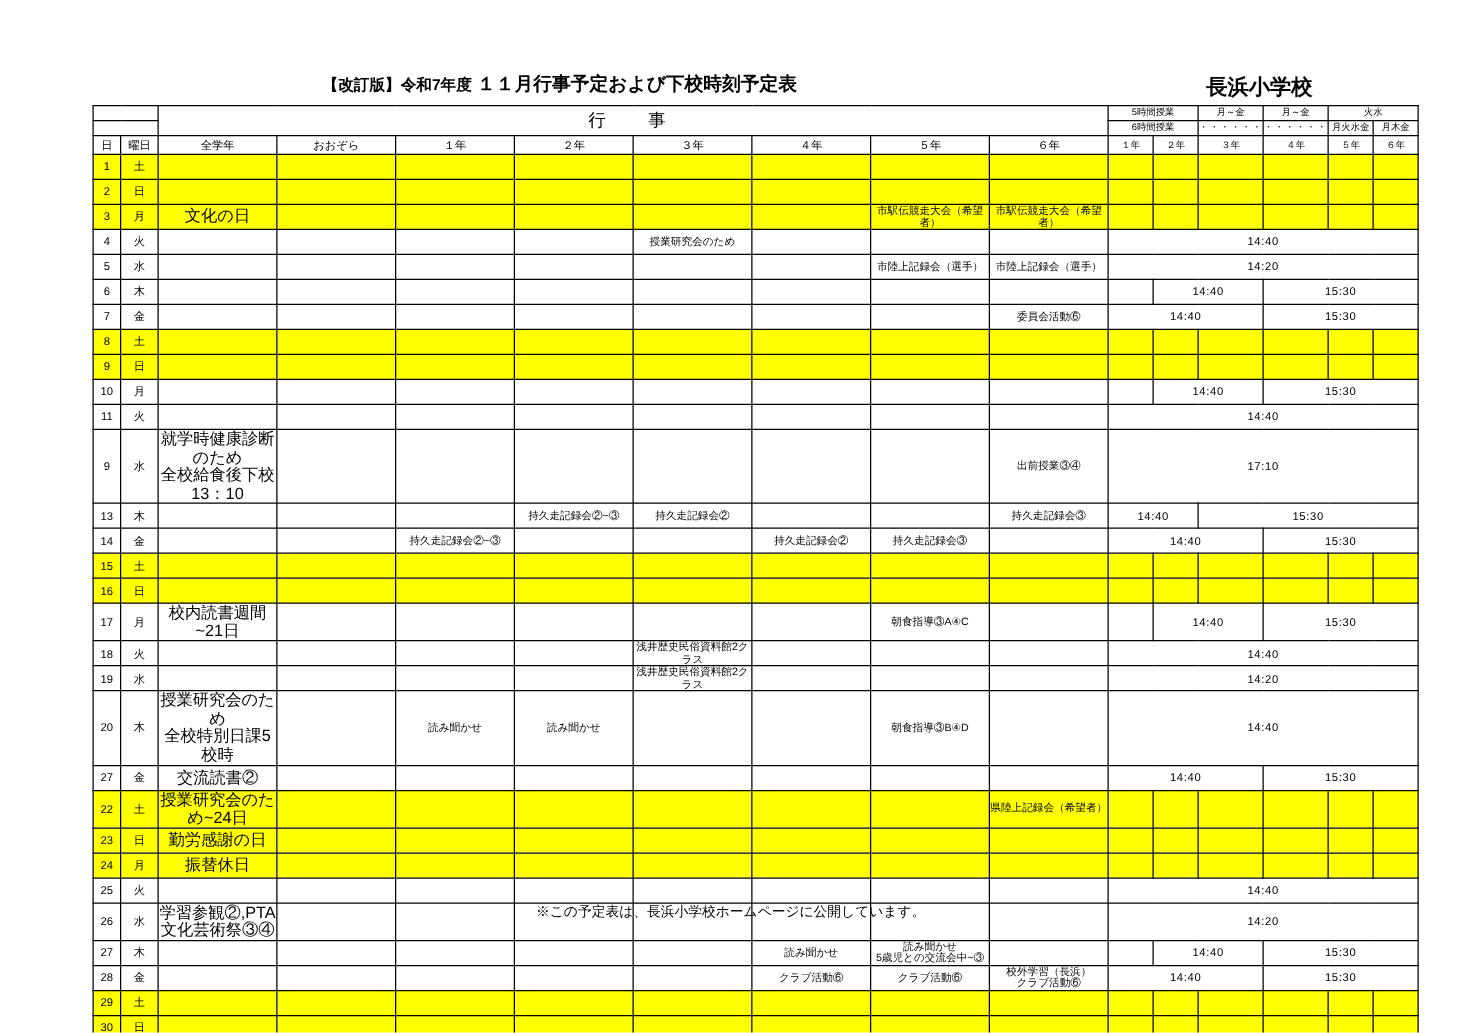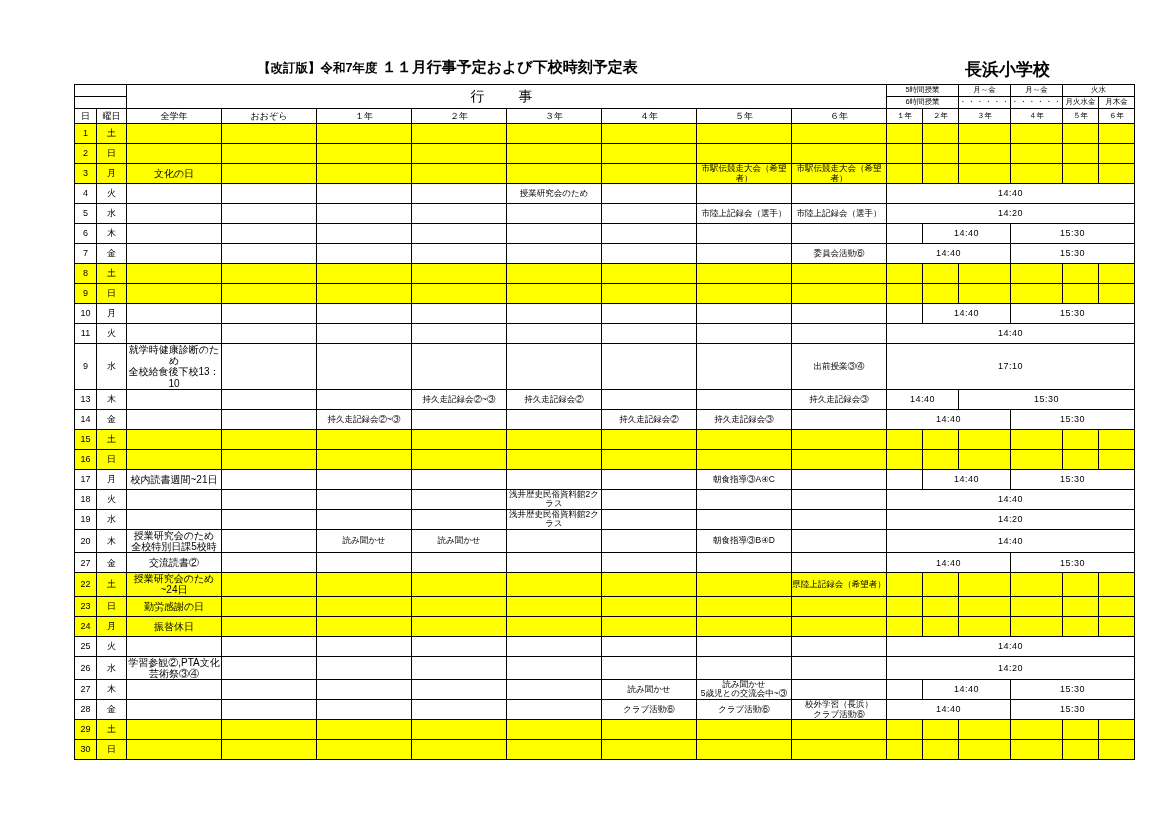--- a/index.html
+++ b/index.html
@@ -75,21 +75,21 @@
     font-weight: normal;
   }
   .tiny { font-size: 7.5px; line-height: 1.15; }
   .cell-txt {
     font-size: 8.5px;
     line-height: 1.15;
     padding: 0 1px;
     white-space: pre-line;
   }
   .cell-txt-l {
-    font-size: 10px;
+    font-size: 13px;
     line-height: 1.15;
     padding: 0 2px;
     text-align: left;
     white-space: pre-line;
   }
   .time {
     font-size: 9px;
     letter-spacing: 0.5px;
   }
   .footnote {
@@ -635,13 +635,14 @@
           <td class="yellow"></td>
           <td class="yellow"></td>
           <td class="yellow"></td>
           <td class="yellow"></td>
           <td class="yellow"></td>
           <td class="yellow"></td>
         </tr>
       </tbody>
   </table>
 
+  <div class="footnote">※この予定表は、長浜小学校ホームページに公開しています。</div>
 </div>
 
 </body></html>

